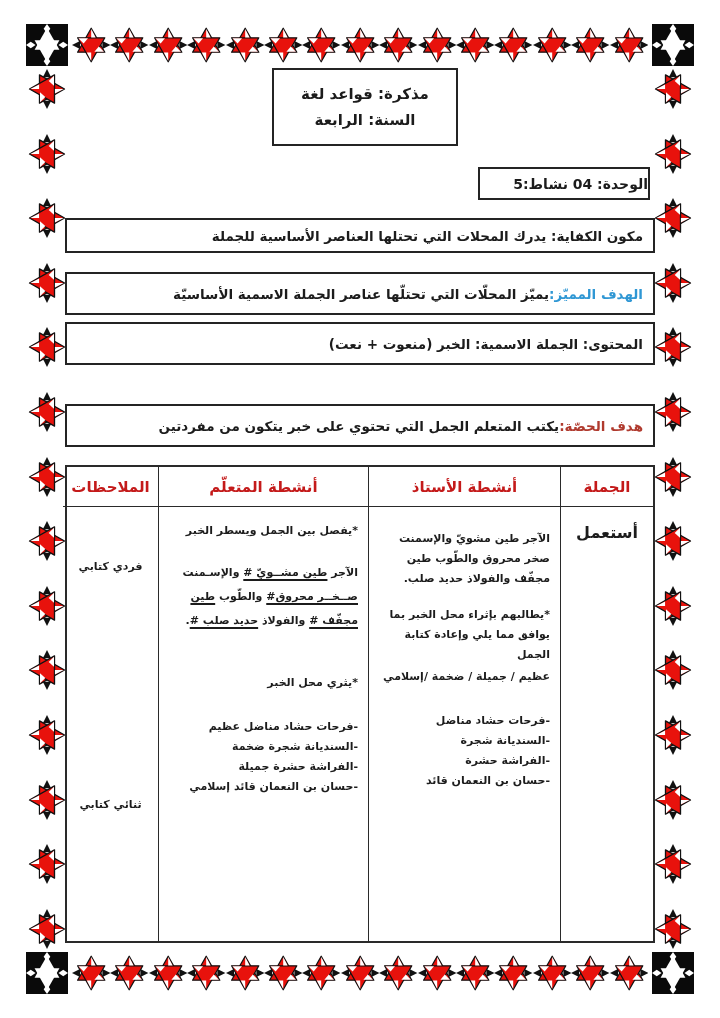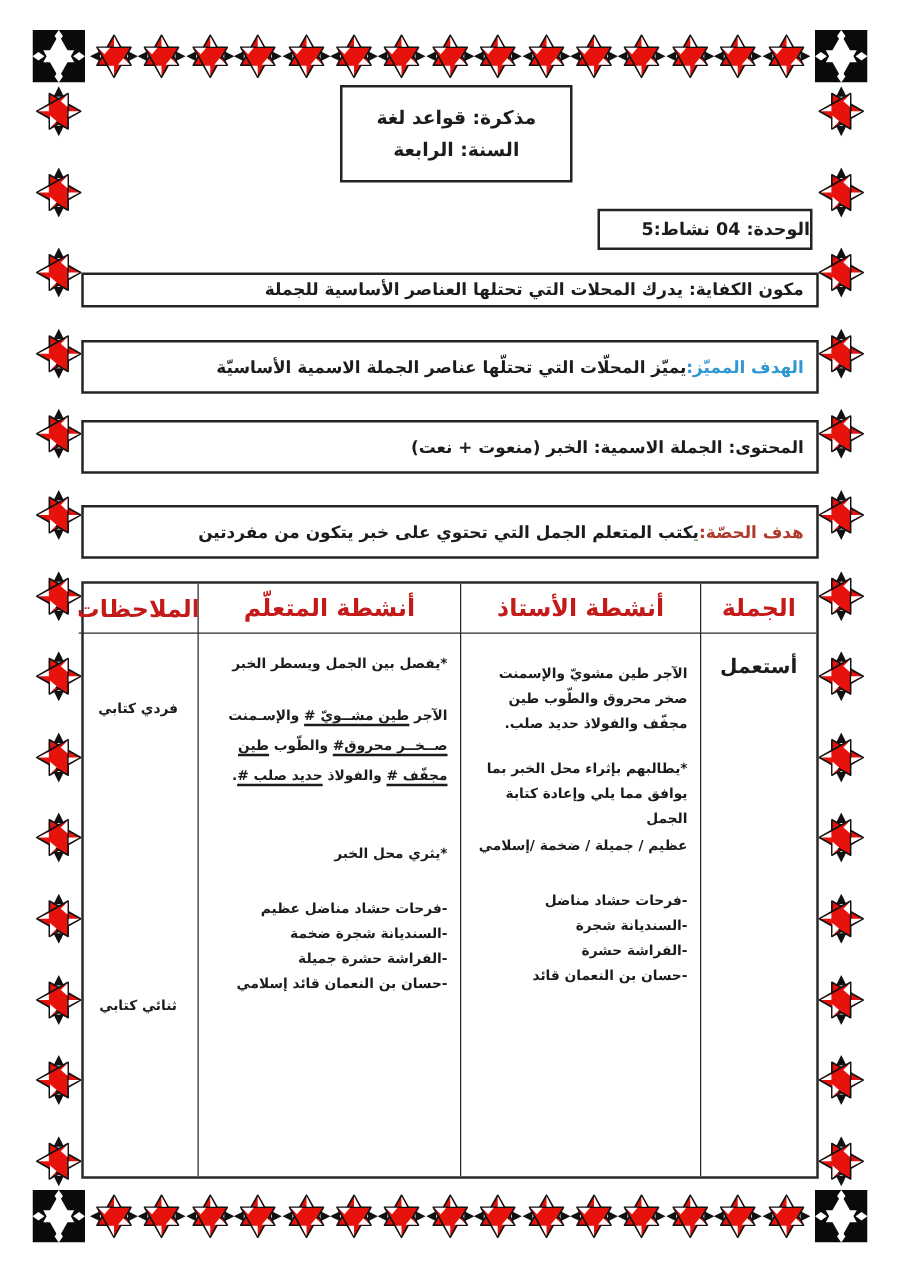--- a/index.html
+++ b/index.html
@@ -30,40 +30,40 @@
   .star-col{position:absolute;top:70px;height:878px;width:42px;display:flex;flex-direction:column;justify-content:space-between;align-items:center;}
   .star-col.left{left:26px;}
   .star-col.right{left:652px;}
   svg.star{width:40px;height:38px;display:block;}
   .star-col svg.star{transform:rotate(90deg);}
   
   .box{position:absolute;border:2px solid #242424;background:#fff;}
   .title-box{left:272px;top:68px;width:186px;height:78px;display:flex;flex-direction:column;justify-content:center;gap:8px;text-align:center;font-weight:700;font-size:15px;}
   .unit-box{left:478px;top:167px;width:172px;height:33px;display:flex;align-items:center;font-weight:700;font-size:14px;}
   .line-box{left:65px;width:590px;display:flex;align-items:center;font-weight:700;font-size:13.5px;padding:0 10px;}
-  .comp-box{top:218px;height:28px;}
+  .comp-box{top:218px;height:35px;}
   .goal-box{top:272px;height:43px;}
-  .content-box{top:336px;height:43px;}
+  .content-box{top:322px;height:43px;}
   .session-box{top:404px;height:43px;}
   .lbl-blue{color:var(--label-blue);white-space:pre;}
   .lbl-red{color:var(--label-red);white-space:pre;}
   
   .lesson-table{
     position:absolute;left:65px;top:465px;width:590px;height:478px;
     direction:rtl;
     display:grid;
     grid-template-columns:93px 192px 210px 95px;
     grid-template-rows:40px 1fr;
     border:2px solid #2a2a2a;
   }
   .cell{border-left:1.5px solid #2a2a2a;overflow:hidden;}
   .cell:nth-child(4n){border-left:none;}
   .th{
     display:flex;align-items:center;justify-content:center;
-    color:var(--accent-red);font-weight:700;font-size:19px;
+    color:var(--accent-red);font-weight:700;font-size:15px;
     border-bottom:1.5px solid #2a2a2a;
   }
   .td{font-size:11px;font-weight:700;line-height:20px;padding:0 10px;}
   .stage{font-size:16px;text-align:center;}
   .stage .stage-word{margin-top:16px;}
   .p{text-align:right;}
   .teacher .p1{margin-top:12px;}
   .teacher .p2{margin-top:22px;}
   .teacher .p3{margin-top:16px;}
   .teacher .p4{margin-top:2px;}

